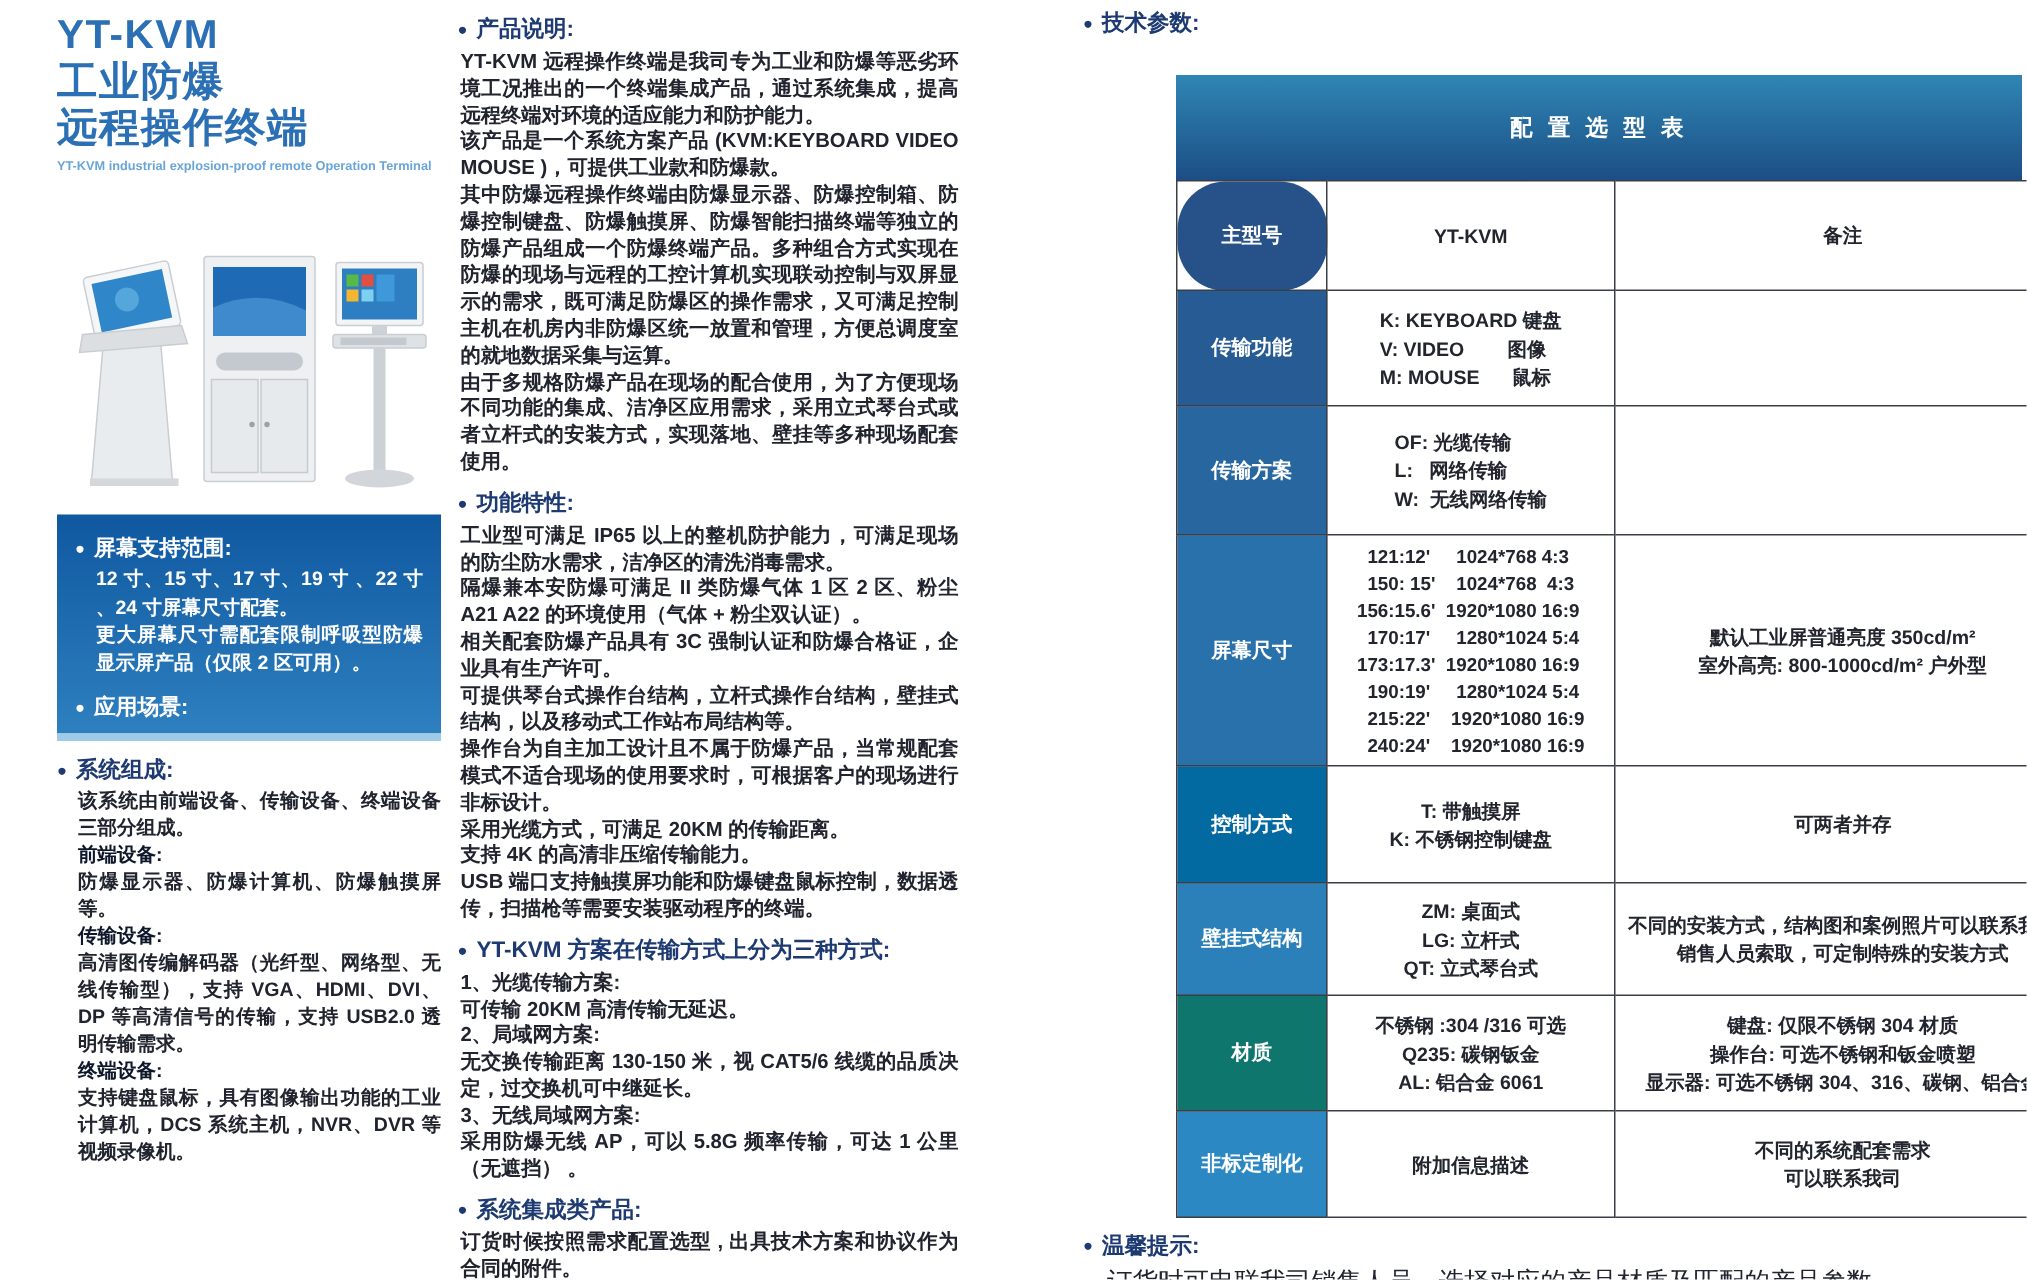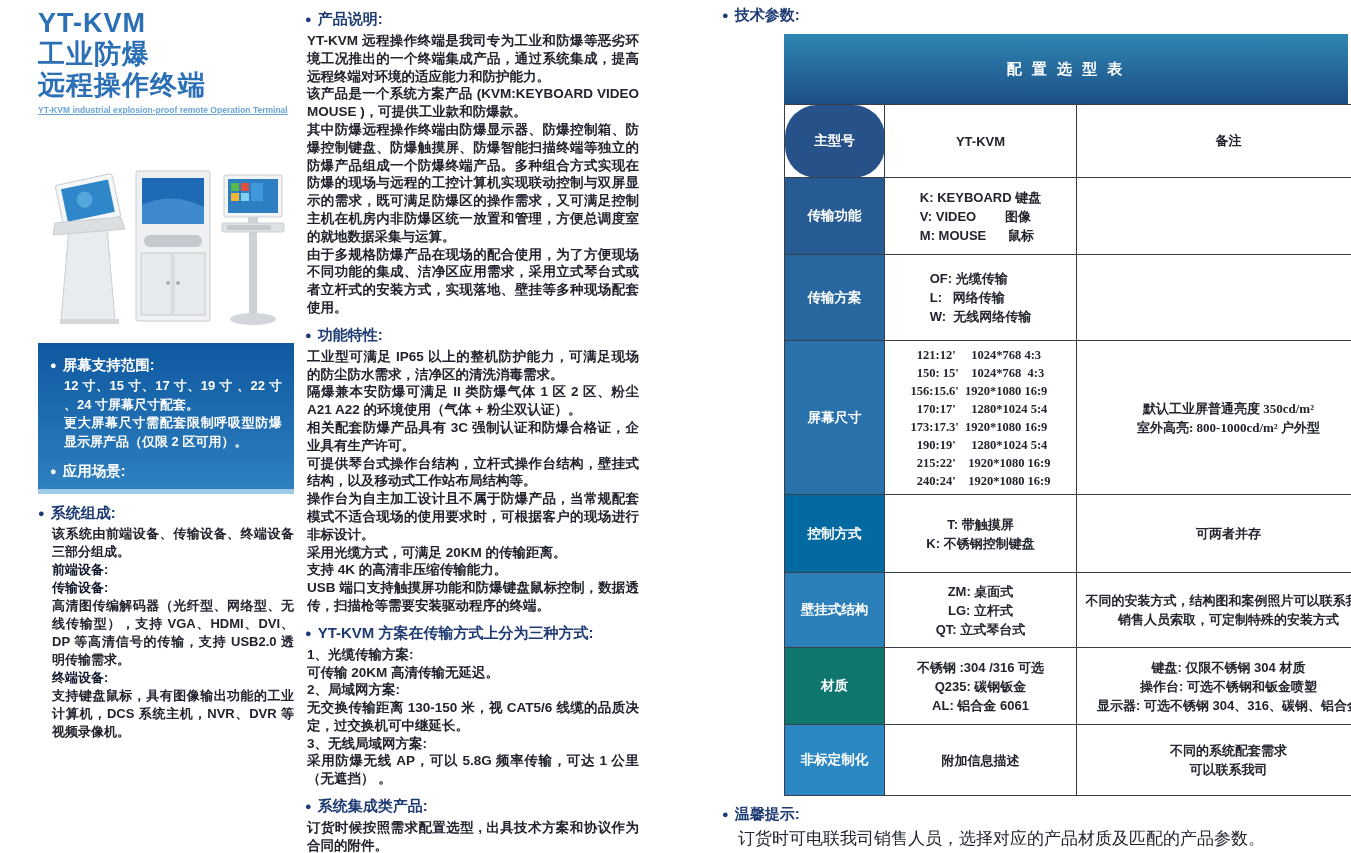--- a/index.html
+++ b/index.html
@@ -4,54 +4,54 @@
 <style>
   * { box-sizing: border-box; }
   html,body { margin:0; padding:0; }
   body {
     width:1351px; height:853px; background:#ffffff; position:relative; overflow:hidden;
     font-family:"Liberation Sans", sans-serif; color:#21242e;
   }
   
   .col-left { position:absolute; left:38px; top:8px; width:256px; }
   .page-title { color:#2b6fb4; font-size:27px; font-weight:bold; line-height:31px; letter-spacing:1px; white-space:pre-line; }
-  .page-subtitle { color:#6aa5d8; font-size:8.5px; font-weight:bold; margin-top:4px;text-decoration:underline; }
+  .page-subtitle { color:#6aa5d8; font-size:8.5px; font-weight:bold; margin-top:4px; }
   .product-svg { display:block; margin:38px auto 0 auto; }
   .blue-panel {
     margin-top:12px; width:256px; padding:13px 12px 8px 12px; color:#fff;
     background:linear-gradient(180deg,#0f58a0 0%, #2e80bf 100%);
     border-bottom:5px solid #9fcbe9;
   }
   .bp-head { display:flex; gap:6px; font-size:14.5px; font-weight:bold; align-items:baseline; }
   .bp-body { font-size:13px; line-height:18.5px; font-weight:bold; margin:2px 0 11px 14px; white-space:pre-line; text-align:justify; }
   .sys { margin-top:10px; }
   .sec-head { display:flex; gap:6px; color:#1e3a72; font-weight:bold; font-size:15px; align-items:baseline; }
   .bullet { font-size:11px; position:relative; top:-1px; }
   .sys-body { font-size:13px; line-height:18px; font-weight:bold; margin:2px 0 0 14px; text-align:justify; }
   .sub-label { color:#0f172a; }
   
   .col-mid { position:absolute; left:305px; top:10px; width:334px; }
   .m-sec { margin-bottom:9px; }
   .m-body { font-size:13.5px; line-height:17.8px; font-weight:bold; margin:3px 0 0 2px; white-space:pre-line; text-align:justify; }
   
   .col-right { position:absolute; left:722px; top:6px; width:629px; }
-  .cfg { margin-left:30px; margin-top:9px; width:596px;padding-left:32px; }
+  .cfg { margin-left:30px; margin-top:25px; width:596px;padding-left:32px; }
   .cfg-title {
     height:70px; display:flex; align-items:center; justify-content:center;
     background:linear-gradient(180deg,#2f86b4 0%, #1c4e85 100%);
     color:#fff; font-size:15px; font-weight:bold; letter-spacing:3px;
   }
   table.cfg-tbl { border-collapse:collapse; width:596px; table-layout:fixed; }
   table.cfg-tbl td { border:1px solid #3a3f47; font-weight:bold; vertical-align:middle; }
   td.lbl { color:#ffffff; text-align:center; font-size:13.5px; }
   td.mid, td.note { background:#fff; text-align:center; font-size:13px; color:#22252e; padding:2px 4px; }
   .pl  { white-space:pre-line; line-height:19px; }
   .blk { display:inline-block; text-align:left; white-space:pre; line-height:19px; }
   .sz  { font-size:12.5px; line-height:18px; }
-  tr.r0 td{height:73px;} tr.r1 td{height:77px;} tr.r2 td{height:86px;} tr.r3 td{height:154px;font-family:Liberation Serif, serif;}
+  tr.r0 td{height:73px;} tr.r1 td{height:77px;} tr.r2 td{height:86px;} tr.r3 td{height:154px;}
   tr.r4 td{height:78px;} tr.r5 td{height:75px;} tr.r6 td{height:77px;} tr.r7 td{height:71px;}
   .lb0{background:#265189;border-radius:32px;} .lb1{background:#275b94;} .lb2{background:#28669f;} .lb3{background:#2971ab;}
   .lb4{background:#0369a1;} .lb5{background:#2b80b9;} .lb6{background:#0f766e;} .lb7{background:#2c88c2;}
   .tips { margin-top:9px; }
   .tips-body { font-size:17px; font-weight:normal; margin:3px 16px 0 16px; }
 </style>
 </head>
 <body>
 
 <div class="col-left">
@@ -112,20 +112,21 @@
 
   <div class="sys">
     <div class="sec-head">
       <span class="bullet">●</span>
       <span>系统组成:</span>
     </div>
     <div class="sys-body">
       <span>该系统由前端设备、传输设备、终端设备三部分组成。</span>
       <div>
         <div class="sub-label">前端设备:</div>
+        <div>防爆显示器、防爆计算机、防爆触摸屏等。</div>
       </div>
       <div>
         <div class="sub-label">传输设备:</div>
         <div>高清图传编解码器（光纤型、网络型、无线传输型），支持 VGA、HDMI、DVI、DP 等高清信号的传输，支持 USB2.0 透明传输需求。</div>
       </div>
       <div>
         <div class="sub-label">终端设备:</div>
         <div>支持键盘鼠标，具有图像输出功能的工业计算机，DCS 系统主机，NVR、DVR 等视频录像机。</div>
       </div>
     </div>

